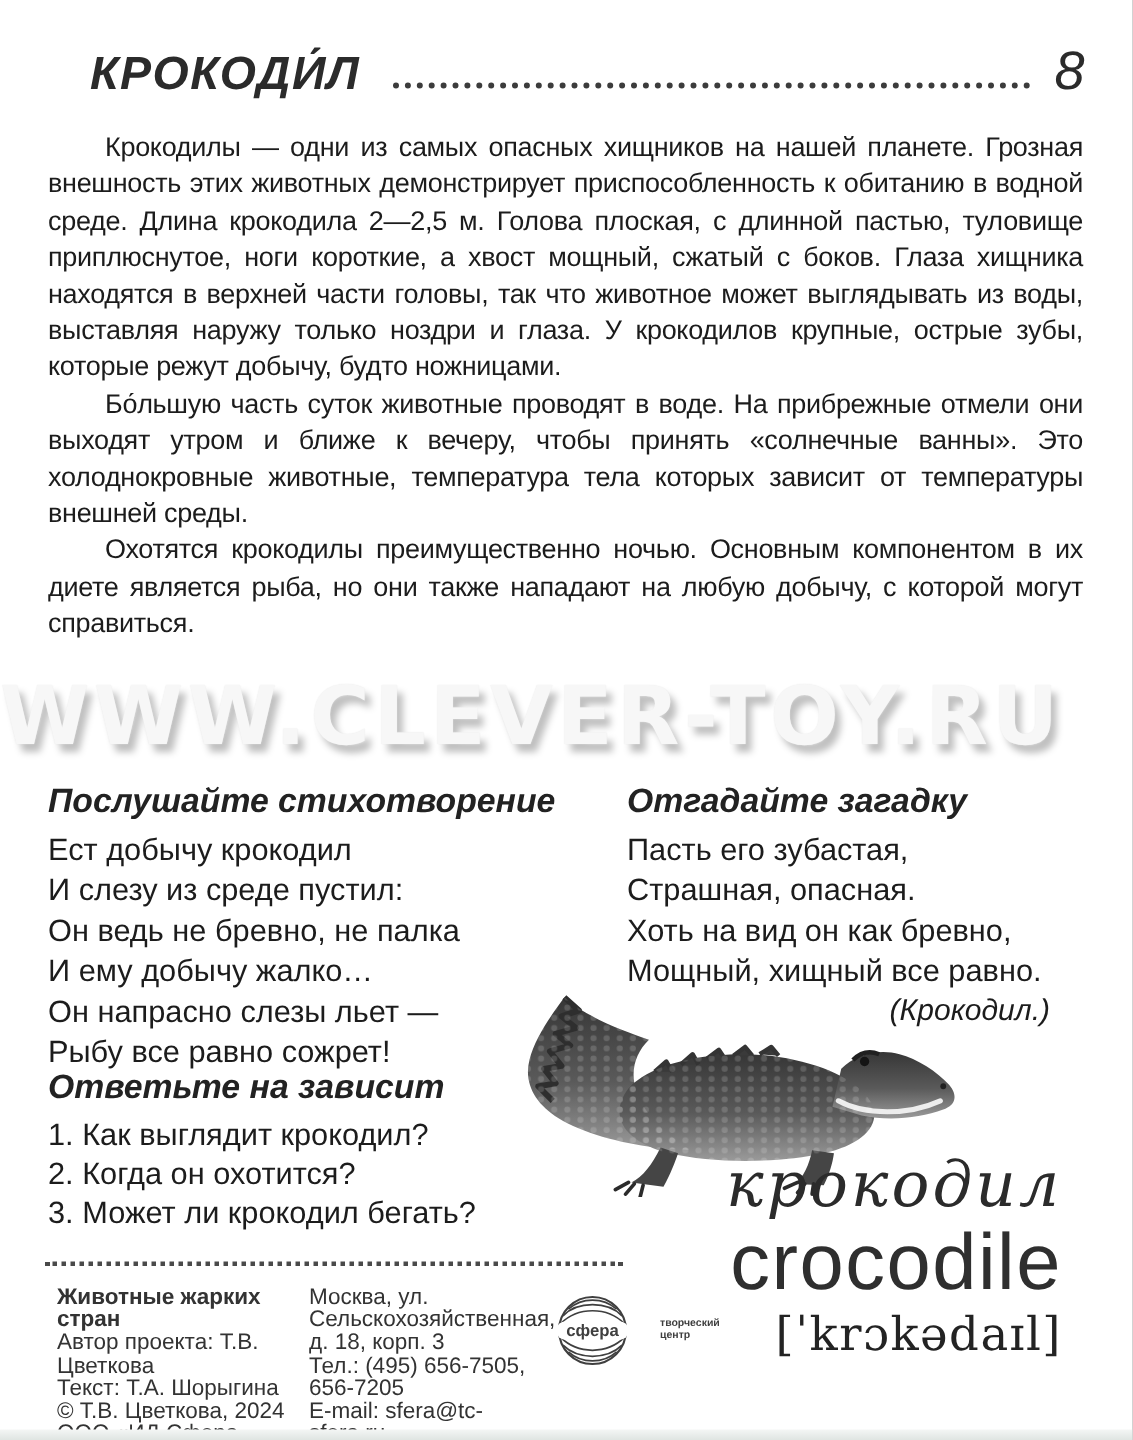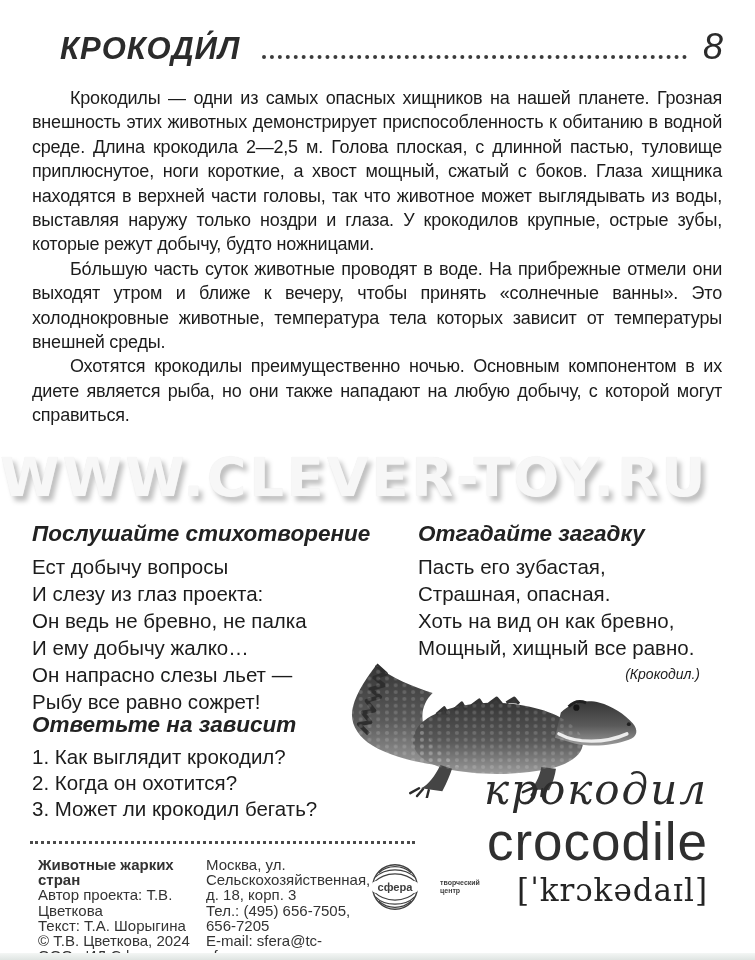--- a/index.html
+++ b/index.html
@@ -75,21 +75,21 @@
   .riddle{position:absolute;top:521px;left:418px;width:292px;z-index:2;}
   .sec-heading{
     margin:0 0 6px 0;
     font-size:22.5px;
     font-weight:bold;
     font-style:italic;
     color:#222;
   }
   .verse-line{font-size:20.5px;line-height:27px;}
   .riddle-answer{
-    font-size:14px;line-height:27px;
+    font-size:20px;line-height:27px;
     font-style:italic;
     text-align:right;
     padding-right:10px;
   }
 
   
   .croc-image{position:absolute;top:662px;left:328px;z-index:2;}
 
   
   .questions{position:absolute;top:712px;left:32px;width:390px;z-index:3;}
@@ -164,22 +164,22 @@
   </header>
 
   <section class="article">
     <p>Крокодилы — одни из самых опасных хищников на нашей планете. Грозная внешность этих животных демонстрирует приспособленность к обитанию в водной среде. Длина крокодила 2—2,5 м. Голова плоская, с длинной пастью, туловище приплюснутое, ноги короткие, а хвост мощный, сжатый с боков. Глаза хищника находятся в верхней части головы, так что животное может выглядывать из воды, выставляя наружу только ноздри и глаза. У крокодилов крупные, острые зубы, которые режут добычу, будто ножницами.</p>
     <p>Бо́льшую часть суток животные проводят в воде. На прибрежные отмели они выходят утром и ближе к вечеру, чтобы принять «солнечные ванны». Это холоднокровные животные, температура тела которых зависит от температуры внешней среды.</p>
     <p>Охотятся крокодилы преимущественно ночью. Основным компонентом в их диете является рыба, но они также нападают на любую добычу, с которой могут справиться.</p>
   </section>
 
   <section class="poem">
     <h2 class="sec-heading">Послушайте стихотворение</h2>
-    <div class="verse-line">Ест добычу вопросы</div>
-    <div class="verse-line">И слезу из глаз проекта:</div>
+    <div class="verse-line">Ест добычу крокодил</div>
+    <div class="verse-line">И слезу из среде пустил:</div>
     <div class="verse-line">Он ведь не бревно, не палка</div>
     <div class="verse-line">И ему добычу жалко…</div>
     <div class="verse-line">Он напрасно слезы льет —</div>
     <div class="verse-line">Рыбу все равно сожрет!</div>
   </section>
 
   <section class="riddle">
     <h2 class="sec-heading">Отгадайте загадку</h2>
     <div class="verse-line">Пасть его зубастая,</div>
     <div class="verse-line">Страшная, опасная.</div>

